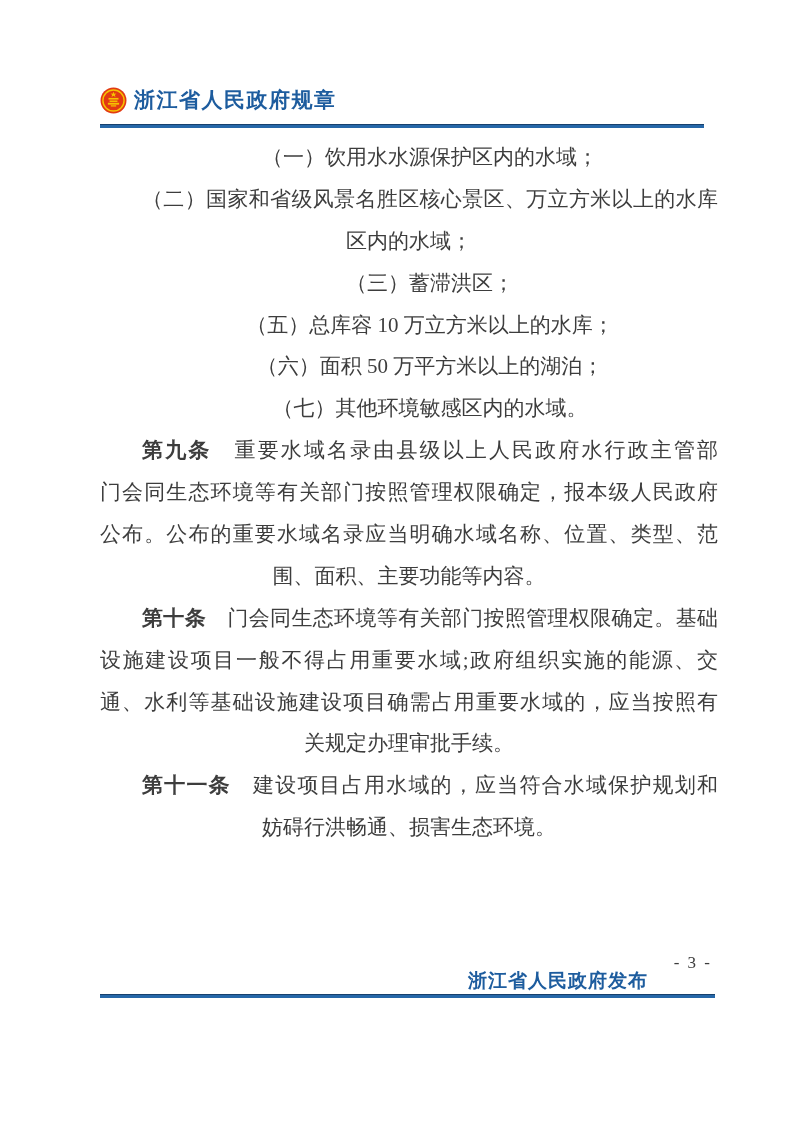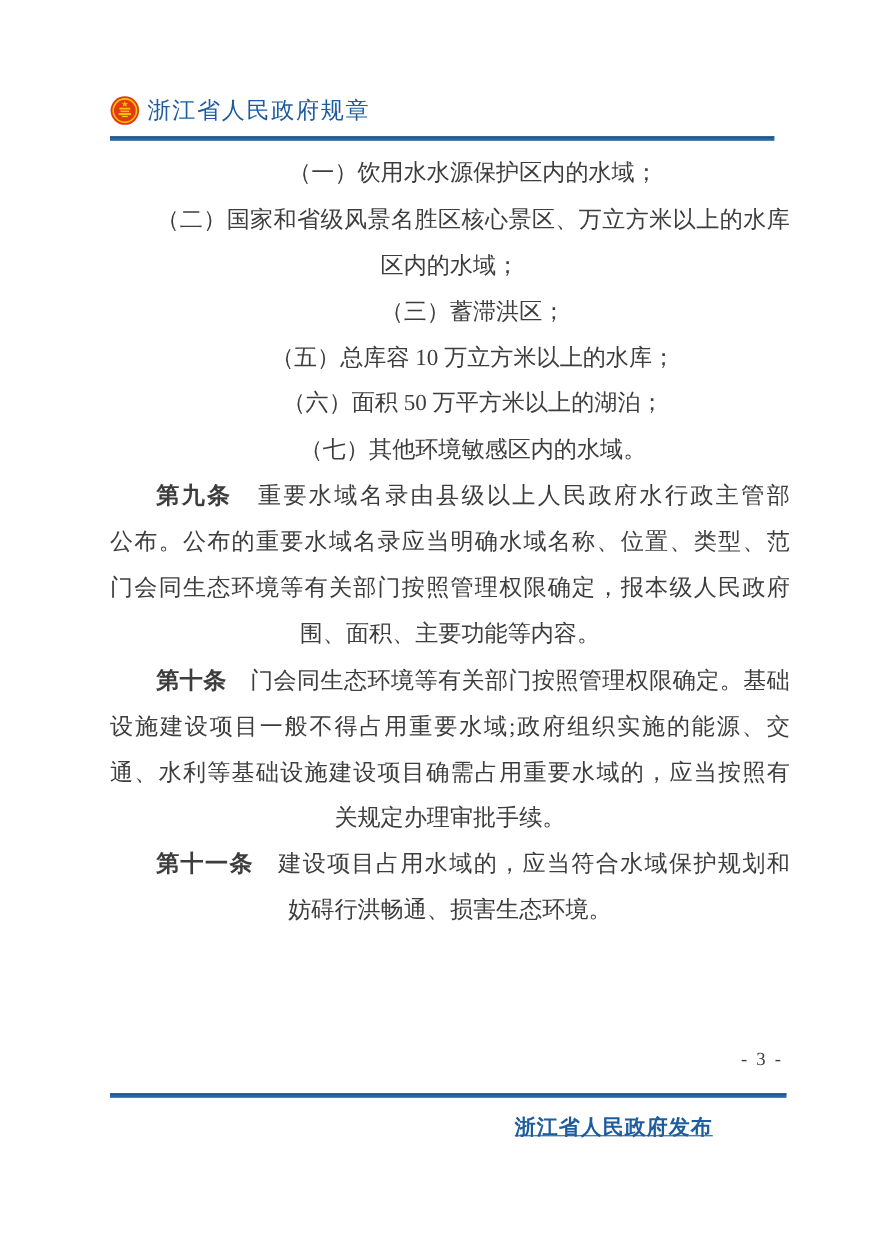--- a/index.html
+++ b/index.html
@@ -18,21 +18,21 @@
     top: 84px;
     left: 100px;
     height: 32px;
     display: flex;
     align-items: center;
     gap: 7px;
   }
   .emblem { width: 27px; height: 27px; flex: 0 0 auto; }
   .header-title {
     font-size: 21px;
-    font-weight: normal;
+    font-weight: bold;
     color: #1d5c9e;
     letter-spacing: 1.5px;
     white-space: nowrap;
   }
   .header-divider {
     position: absolute;
     top: 124px;
     left: 100px;
     width: 604px;
     height: 3px;
@@ -78,28 +78,27 @@
     position: absolute;
     top: 994px;
     left: 100px;
     width: 615px;
     height: 3px;
     background: #2667a8;
     border-top: 1px solid #17416d;
   }
   .publisher {
     position: absolute;
-    top: 1012px;
+    top: 968px;
     right: 152px;
     font-size: 19px;
     font-weight: bold;
     color: #1d5c9e;
     letter-spacing: 1px;
     white-space: nowrap;
-    text-decoration: underline;
   }
 </style>
 </head>
 <body>
 
 <div class="page">
 
   <div class="header-row">
     <svg class="emblem" viewBox="0 0 26 26" aria-hidden="true">
       <circle cx="13" cy="13" r="12.5" fill="#e23a12"></circle>
@@ -116,22 +115,22 @@
 
   <div class="content">
       <div class="doc-line indent"><span>（一）饮用水水源保护区内的水域；</span></div>
       <div class="doc-line justify indent"><span>（二）国家和省级风景名胜区核心景区、万立方米以上的水库</span></div>
       <div class="doc-line"><span>区内的水域；</span></div>
       <div class="doc-line indent"><span>（三）蓄滞洪区；</span></div>
       <div class="doc-line indent"><span>（五）总库容 10 万立方米以上的水库；</span></div>
       <div class="doc-line indent"><span>（六）面积 50 万平方米以上的湖泊；</span></div>
       <div class="doc-line indent"><span>（七）其他环境敏感区内的水域。</span></div>
       <div class="doc-line justify indent"><span class="bold">第九条</span><span>　重要水域名录由县级以上人民政府水行政主管部</span></div>
+      <div class="doc-line justify"><span>门会同生态环境等有关部门按照管理权限确定，报本级人民政府</span></div>
       <div class="doc-line justify"><span>公布。公布的重要水域名录应当明确水域名称、位置、类型、范</span></div>
-      <div class="doc-line justify"><span>门会同生态环境等有关部门按照管理权限确定，报本级人民政府</span></div>
       <div class="doc-line"><span>围、面积、主要功能等内容。</span></div>
       <div class="doc-line justify indent"><span class="bold">第十条</span><span>　门会同生态环境等有关部门按照管理权限确定。基础</span></div>
       <div class="doc-line justify"><span>设施建设项目一般不得占用重要水域;政府组织实施的能源、交</span></div>
       <div class="doc-line justify"><span>通、水利等基础设施建设项目确需占用重要水域的，应当按照有</span></div>
       <div class="doc-line"><span>关规定办理审批手续。</span></div>
       <div class="doc-line justify indent"><span class="bold">第十一条</span><span>　建设项目占用水域的，应当符合水域保护规划和</span></div>
       <div class="doc-line"><span>妨碍行洪畅通、损害生态环境。</span></div>
     </div>
 
   <div class="page-number">- 3 -</div>

